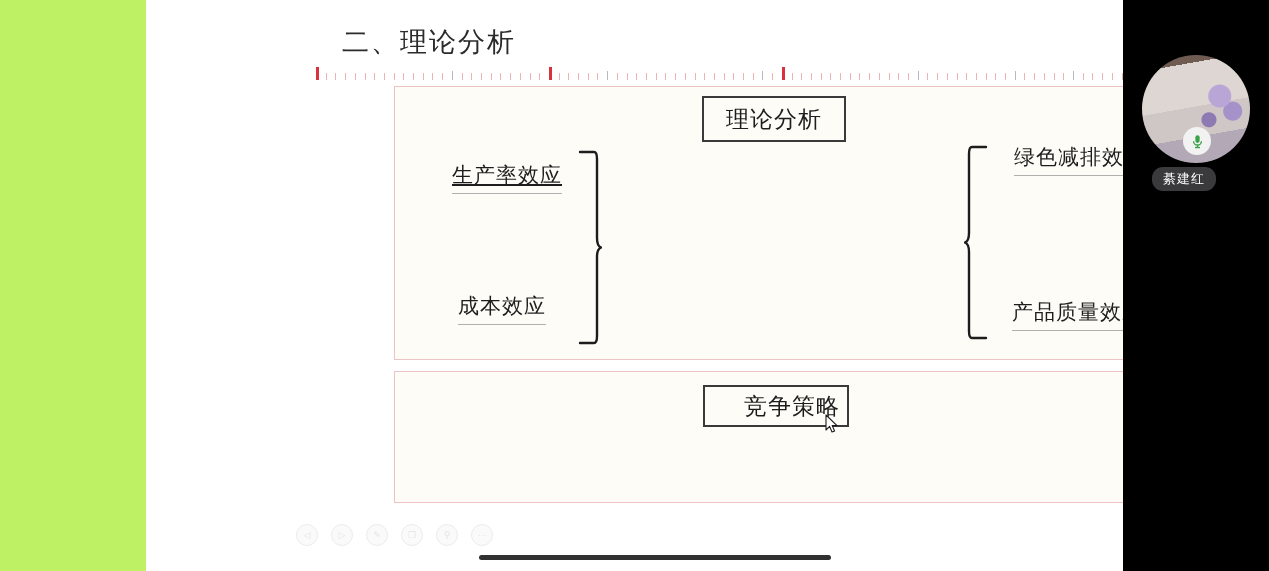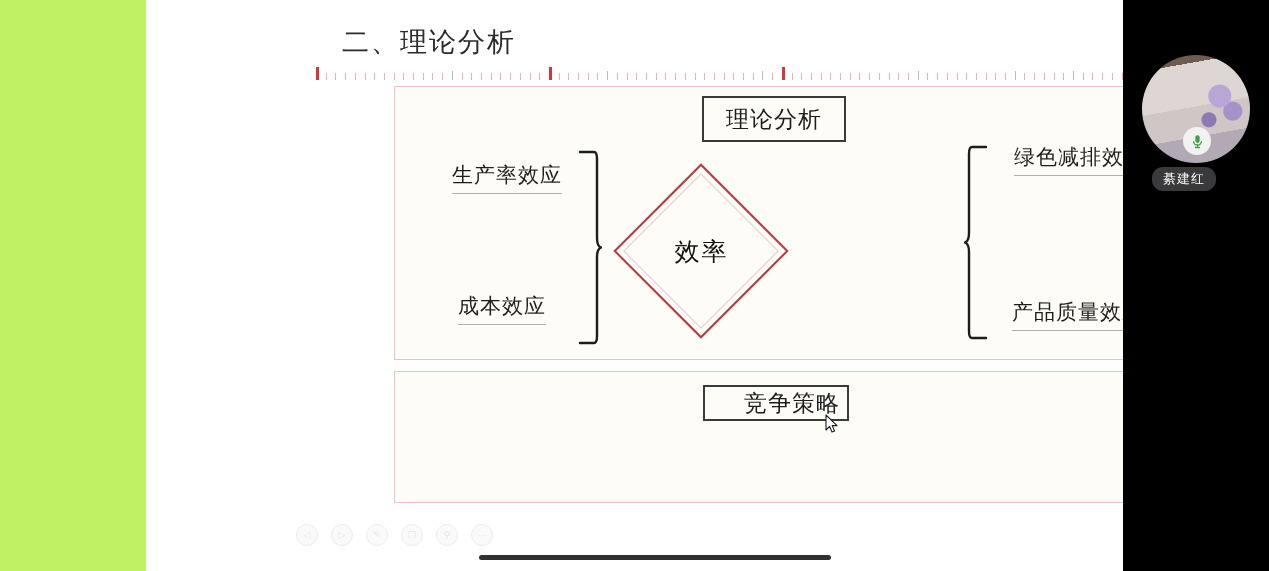--- a/index.html
+++ b/index.html
@@ -94,39 +94,39 @@
     letter-spacing: 1px;
     color: #1d1d1d;
     font-family: "DejaVu Sans", "Liberation Sans", sans-serif;
   }
   #box-influence-channel {
     left: 556px; top: 96px;
     width: 144px; height: 46px;
   }
   #box-competitive-strategy {
     left: 557px; top: 385px;
-    width: 146px; height: 36px; padding-left: 32px;
+    width: 146px; height: 42px; padding-left: 32px;
   }
 
   
   .side-label {
     position: absolute;
     font-size: 21px;
     letter-spacing: 1px;
     color: #1d1d1d;
     white-space: nowrap;
     font-family: "DejaVu Sans", "Liberation Sans", sans-serif;
   }
   .side-label .underline {
     display: block;
     height: 1px;
     background: #b0b0b0;
     margin-top: 4px;
   }
-  #label-productivity { left: 306px; top: 161px; }
+  #label-productivity { left: 306px; top: 161px; text-decoration: underline; }
   #label-cost         { left: 312px; top: 292px; }
   #label-green        { left: 868px; top: 143px; }
   #label-product-q    { left: 866px; top: 298px; }
 
   
   .brace {
     position: absolute;
     width: 28px;
     height: 195px;
   }
@@ -397,25 +397,20 @@
     </div>
 
     <svg class="brace" id="brace-left" viewBox="0 0 28 195">
       <path d="M6 2 H20 Q23 2 23 9 V88 Q23 96 27 97.5 Q23 99 23 107 V186 Q23 193 20 193 H6" fill="none" stroke="#1d1d1d" stroke-width="2.4" stroke-linecap="round"></path>
     </svg>
 
     <svg class="brace" id="brace-right" viewBox="0 0 28 195">
       <path d="M22 2 H8 Q5 2 5 9 V88 Q5 96 1 97.5 Q5 99 5 107 V186 Q5 193 8 193 H22" fill="none" stroke="#1d1d1d" stroke-width="2.4" stroke-linecap="round"></path>
     </svg>
 
-    <div class="diamond-wrap" id="diamond-efficiency">
-      <div class="diamond-outer"></div>
-      <div class="diamond-inner"></div>
-      <div class="diamond-label">效率</div>
-    </div>
 
 
     <div class="panel" id="panel-strategy"></div>
 
     <div class="box-heading" id="box-competitive-strategy">竞争策略</div>
 
 
     <svg id="mouse-cursor" viewBox="0 0 14 20">
       <path d="M1 1 L1 16 L4.6 12.4 L7 18 L9.6 17 L7.2 11.6 L12 11.6 Z" fill="#ffffff" stroke="#1c1c1c" stroke-width="1.1" stroke-linejoin="round"></path>
     </svg>

